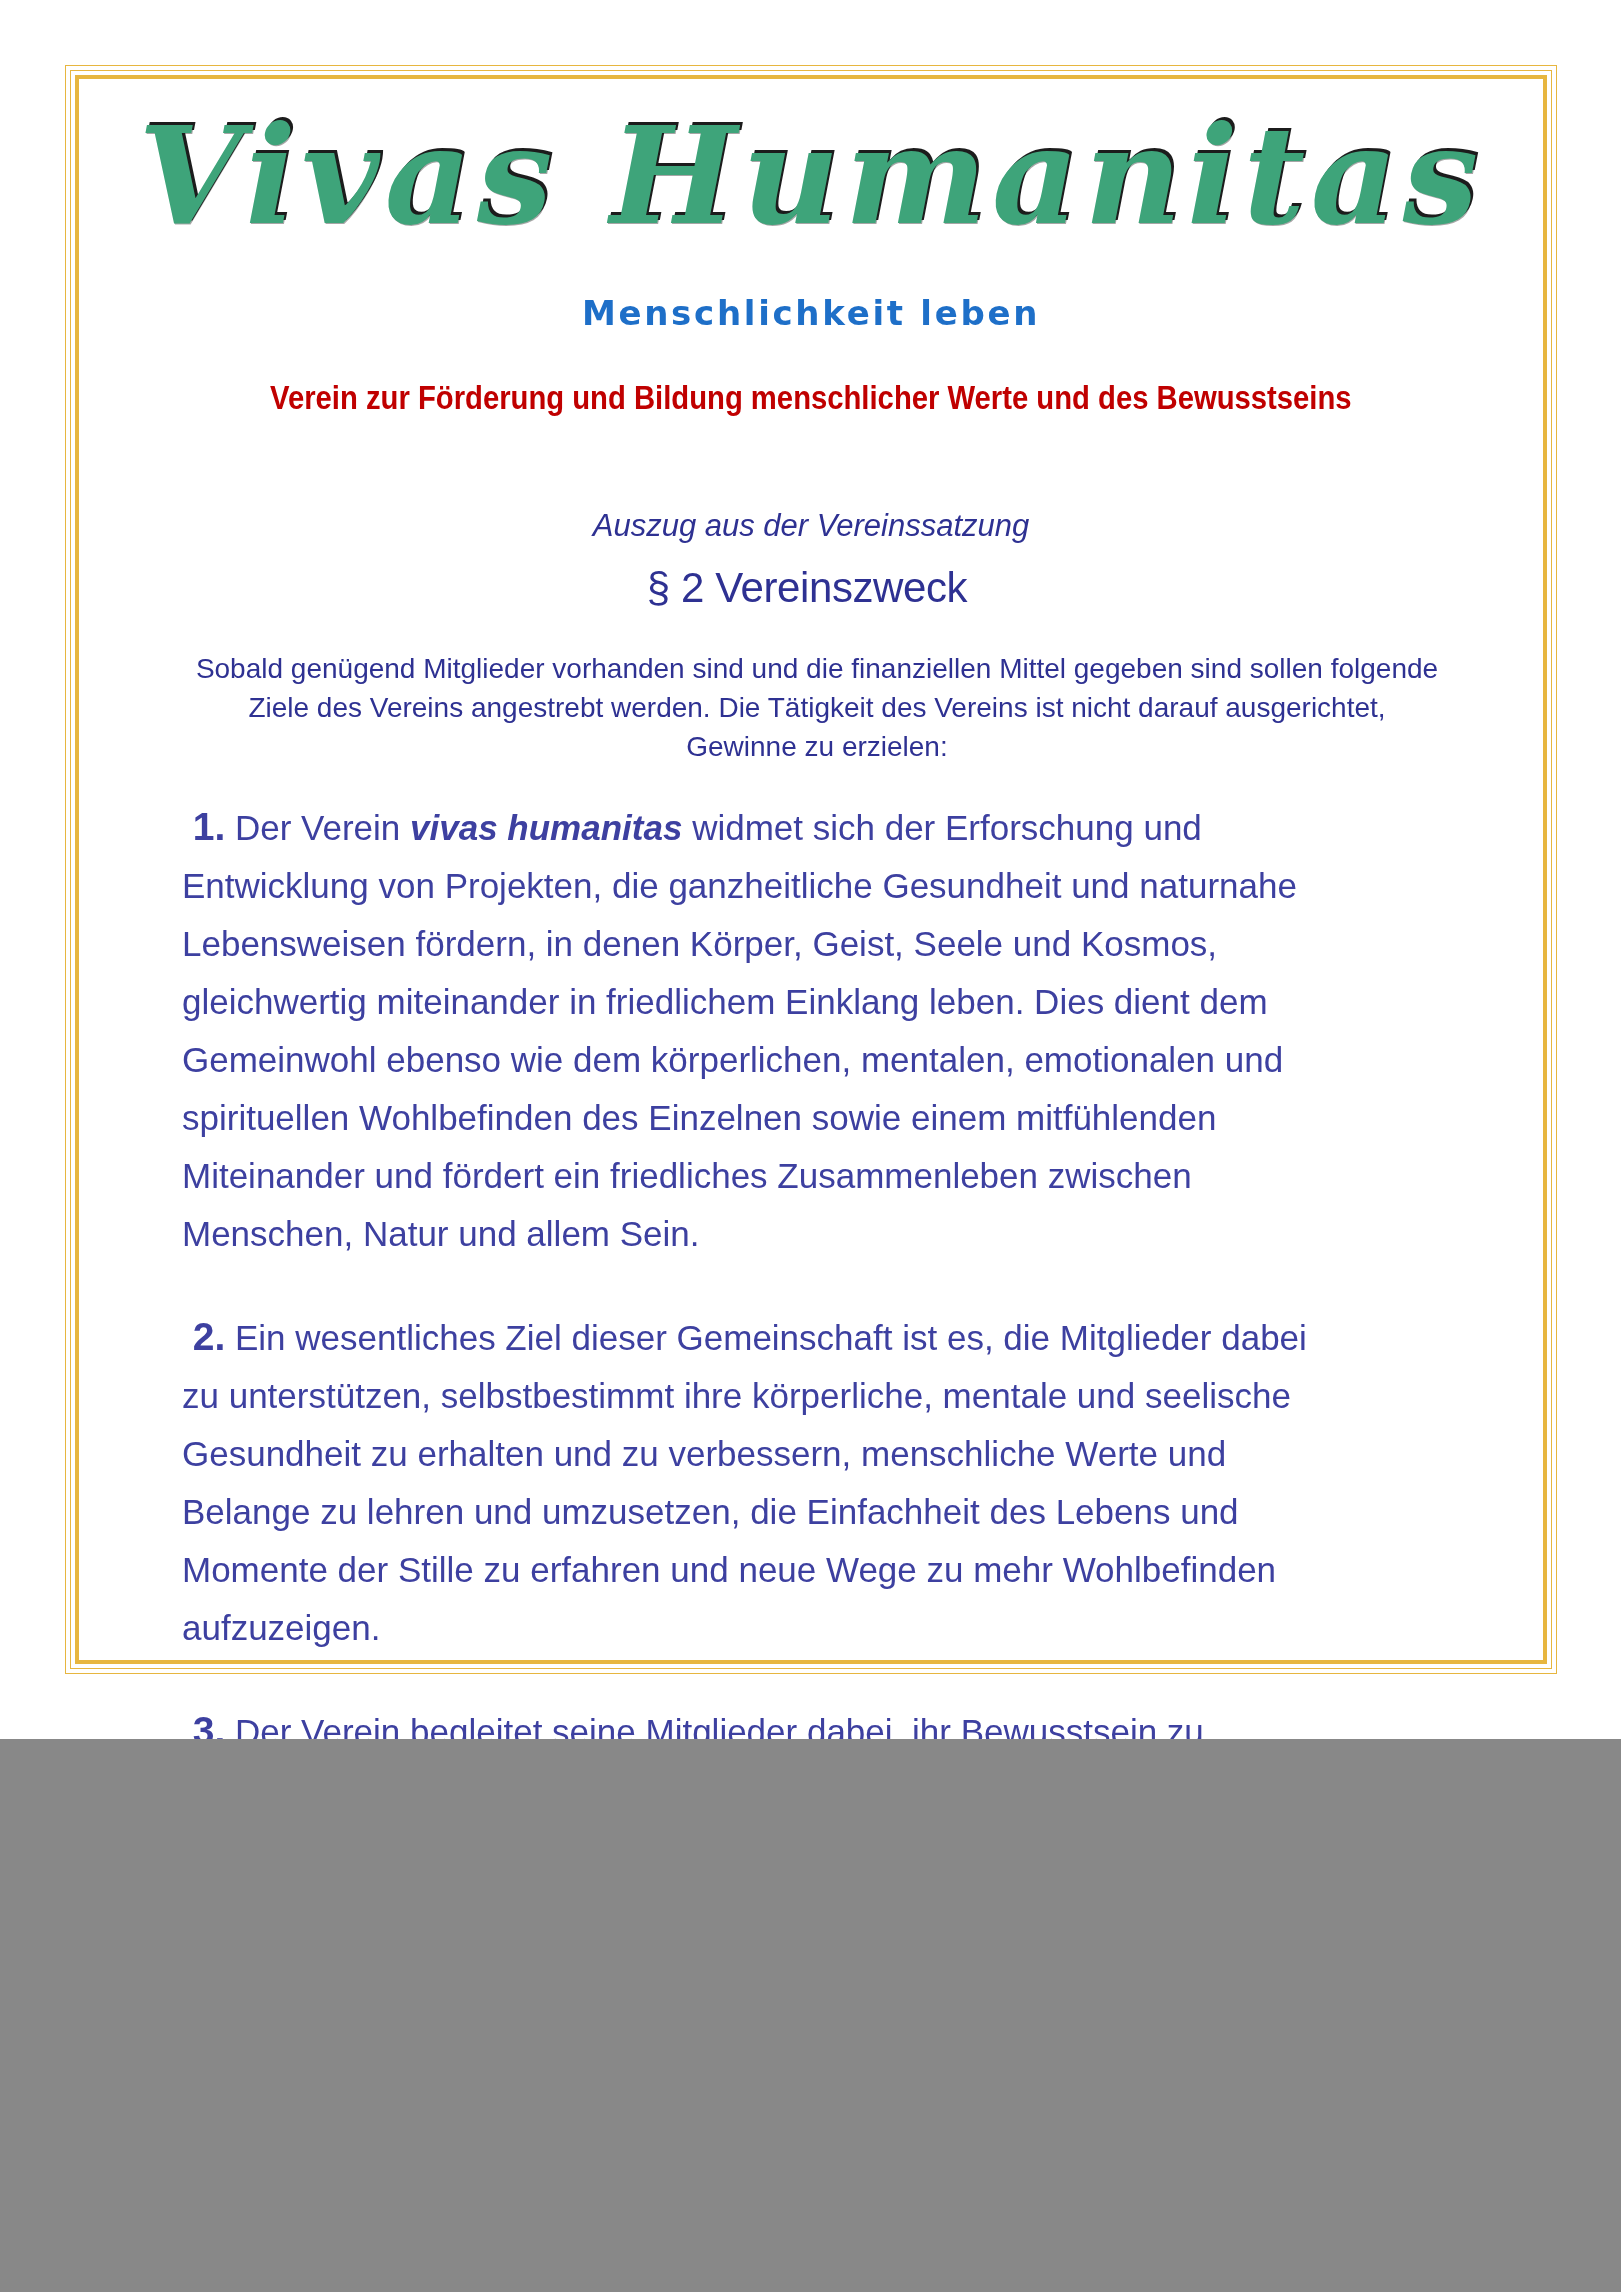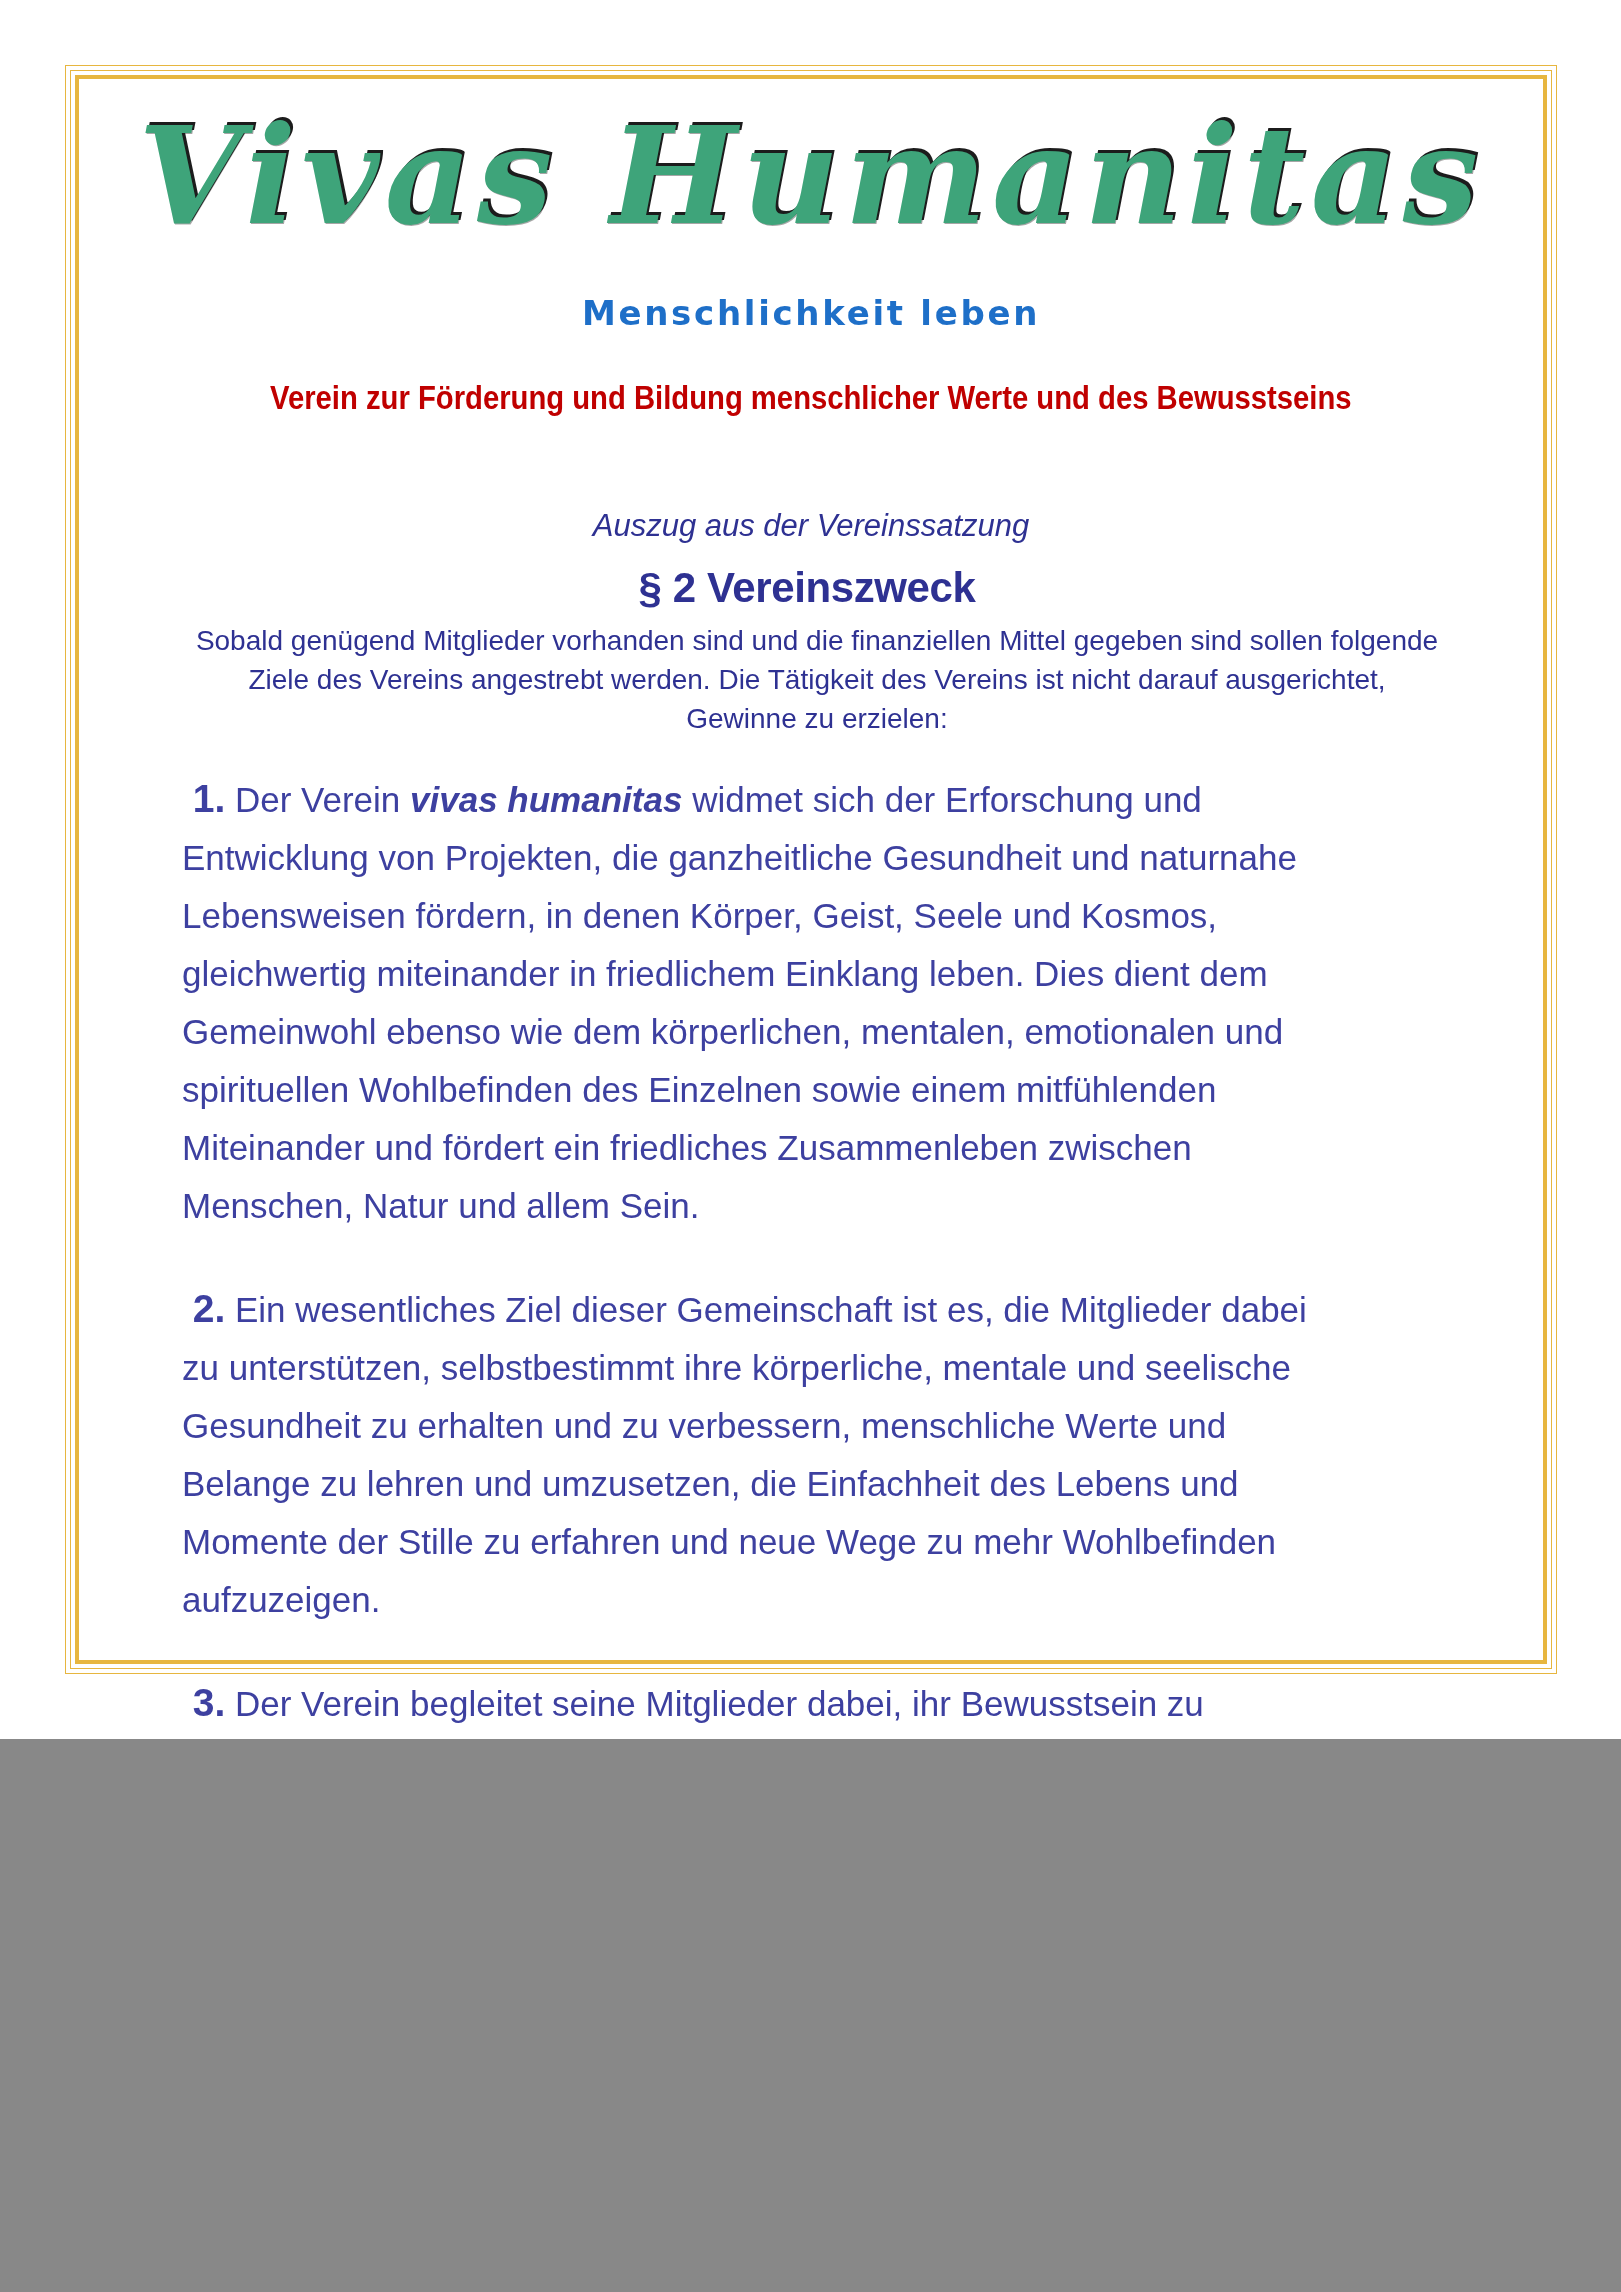--- a/index.html
+++ b/index.html
@@ -66,26 +66,26 @@
     margin-top:82px;
     font-style:italic;
     font-size:31px;
     line-height:38px;
     color:var(--heading_navy);
   }
   .section-title{
     margin:18px 8px 0 0;
     font-size:42px;
     line-height:50px;
-    font-weight:bold;
+    font-weight:normal;
     color:var(--heading_navy);
     letter-spacing:-0.4px;
   }
   .intro{
-    margin-top:8px;
+    margin-top:36px;
     font-size:28px;
     line-height:39px;
     color:var(--heading_navy);
     white-space:pre-line;
     padding-left:12px;
   }
   .body-text{
     margin-top:32px;
     padding-left:103px;
     width:1397px;

